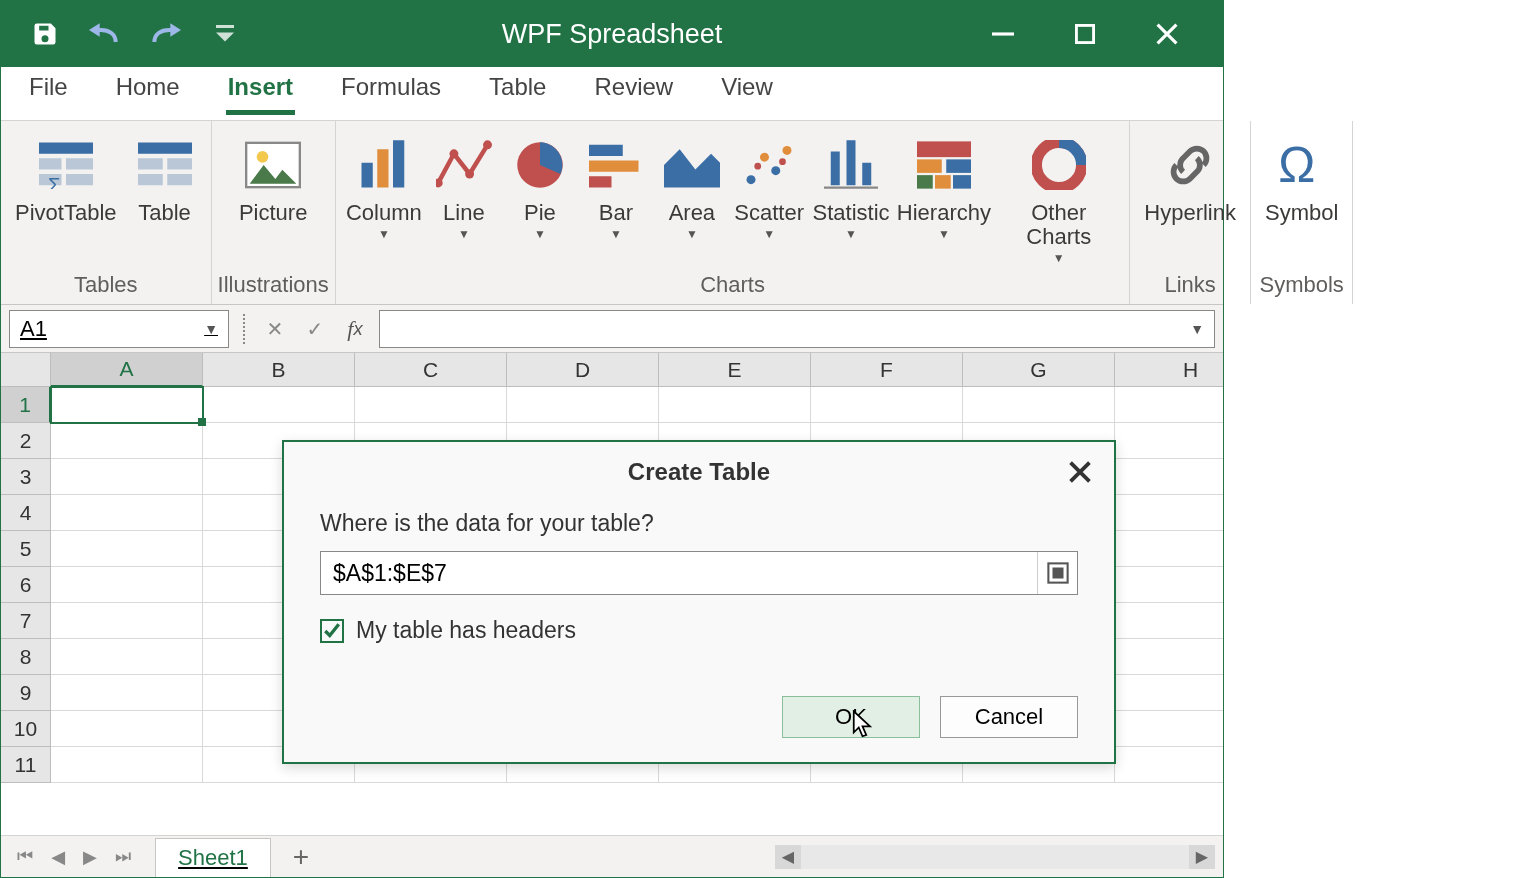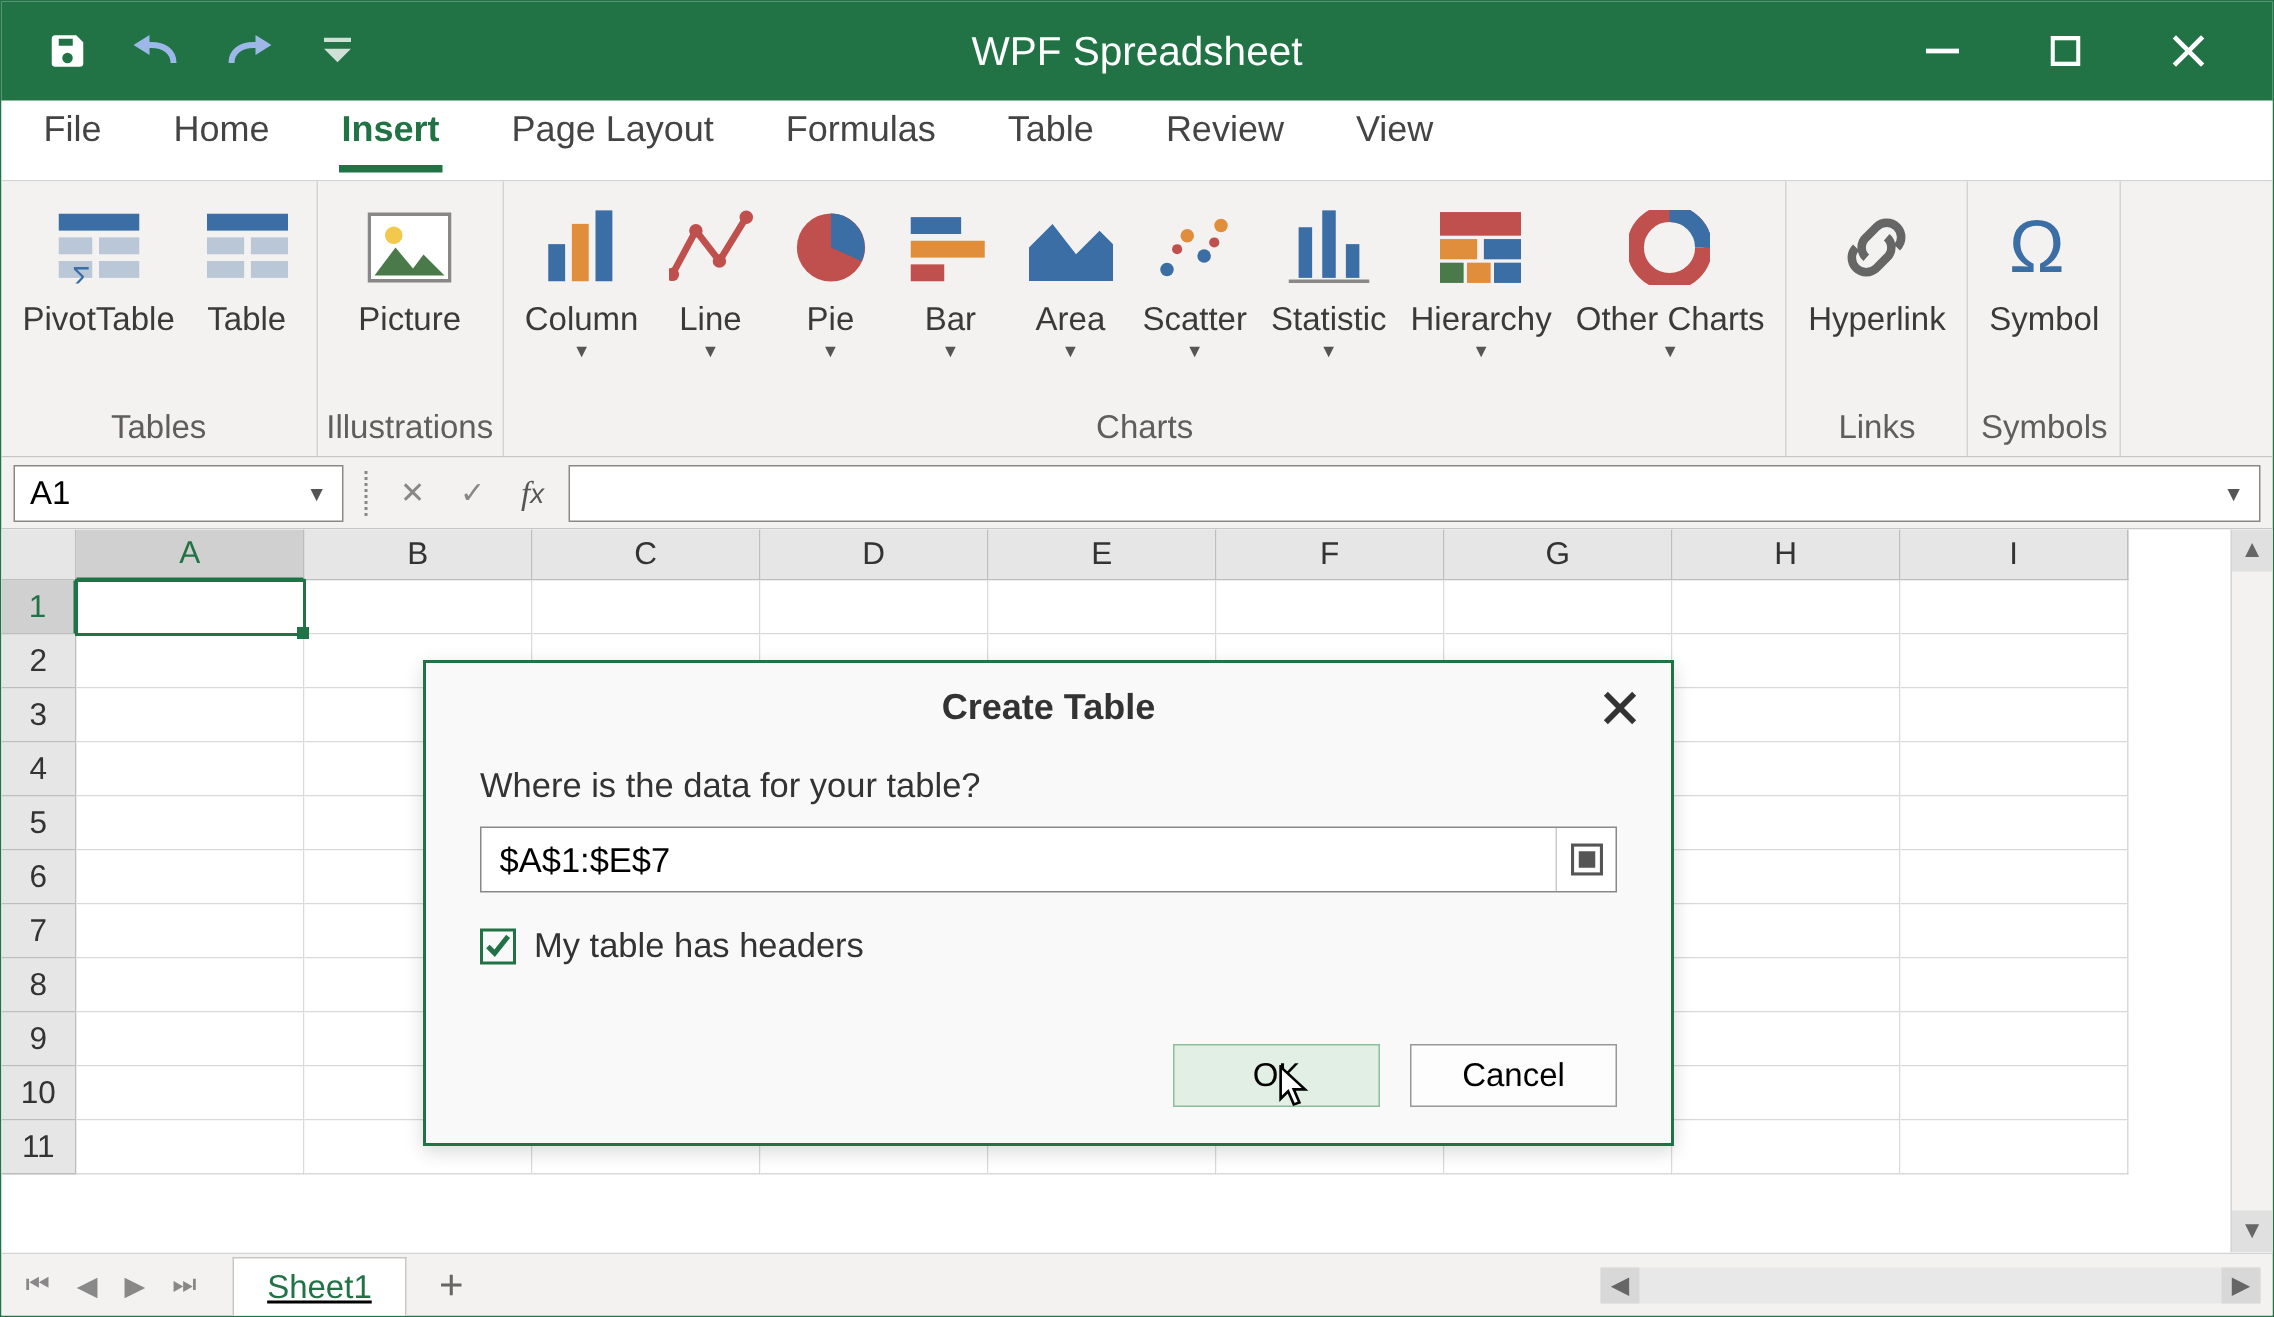--- a/index.html
+++ b/index.html
@@ -1,17 +1,17 @@
 <!DOCTYPE html>
 <html><head>
 <meta charset="utf-8">
 <style>
   * { box-sizing: border-box; margin: 0; padding: 0; font-family: "Segoe UI", Arial, sans-serif; }
   html, body { width: 1516px; height: 878px; overflow: hidden; background: #fff; }
-  .app { width: 1516px; height: 878px; display: flex; flex-direction: column; border: 1px solid #217346; }
+  .app { width: 1224px; height: 878px; display: flex; flex-direction: column; border: 1px solid #217346; }
   
   
   .titlebar { height: 66px; background: #217346; display: flex; align-items: center; color: #fff; position: relative; }
   .qat { display: flex; align-items: center; gap: 28px; padding-left: 28px; }
   .qat-icon { width: 32px; height: 32px; display: flex; align-items: center; justify-content: center; cursor: pointer; }
   .title { position: absolute; left: 50%; transform: translateX(-50%); font-size: 27px; font-weight: 400; }
   .win-controls { margin-left: auto; display: flex; gap: 50px; padding-right: 40px; }
   .win-btn { width: 32px; height: 32px; display: flex; align-items: center; justify-content: center; cursor: pointer; }
   
   
@@ -25,21 +25,21 @@
   .ribbon-group { display: flex; flex-direction: column; align-items: center; border-right: 1px solid #d4d4d4; padding: 4px 6px 0px 6px; }
   .ribbon-group-buttons { display: flex; flex: 1; align-items: flex-start; }
   .ribbon-btn { display: flex; flex-direction: column; align-items: center; justify-content: flex-start; padding: 6px 8px 0 8px; cursor: pointer; min-width: 76px; }
   .ribbon-btn-icon { width: 64px; height: 64px; display: flex; align-items: center; justify-content: center; margin-bottom: 4px; margin-top:2px;}
   .ribbon-btn-label { font-size: 22px; color: #3b3a39; text-align: center; line-height: 1.1; }
   .ribbon-group-title { font-size: 22px; color: #605e5c; padding: 4px 0 6px 0; text-align: center; }
   .dd-caret { font-size: 12px; color: #555; margin-top: 2px; }
   
   
   .formula-bar { height: 48px; background: #f3f2f1; display: flex; align-items: center; border-bottom: 1px solid #c8c6c4; padding: 6px 8px; gap: 8px; }
-  .name-box { width: 220px; height: 38px; background: #fff; border: 1px solid #8a8886; display: flex; align-items: center; padding: 0 10px; font-size: 22px; justify-content: space-between; }
+  .name-box { width: 220px; height: 38px; background: #fff; border: 1px solid #8a8886; display: flex; align-items: center; padding: 0 10px; font-size: 22px; justify-content: space-between; text-decoration: underline; }
   .nb-caret { font-size: 14px; color: #555; }
   .fb-sep { width:2px; height:30px; border-left:2px dotted #888; margin:0 6px;}
   .fb-btn { width: 32px; height: 36px; display: flex; align-items: center; justify-content: center; color: #888; cursor: pointer; font-size:20px;}
   .fb-fx { font-style: italic; font-family: "Times New Roman", serif; font-size: 22px; color: #555;}
   .formula-input { flex: 1; height: 38px; background: #fff; border: 1px solid #8a8886; display:flex; align-items:center; justify-content:flex-end; padding-right:10px;}
   
   
   .grid-area { flex: 1; display: flex; position: relative; overflow: hidden; background:#fff;}
   .grid-inner { flex:1; display:flex; flex-direction:column;}
   .col-headers { display: flex; height: 34px; }
@@ -141,21 +141,20 @@
             <path stroke="#fff" stroke-width="2" d="M1 1l12 12M13 1L1 13"></path>
           </svg>
       </div>
     </div>
   </div>
 
   <div class="ribbon-tabs" id="ribbon-tabs">
       <div class="ribbon-tab">File</div>
       <div class="ribbon-tab">Home</div>
       <div class="ribbon-tab active">Insert</div>
-      <div class="ribbon-tab">Page Layout</div>
       <div class="ribbon-tab">Formulas</div>
       <div class="ribbon-tab">Table</div>
       <div class="ribbon-tab">Review</div>
       <div class="ribbon-tab">View</div>
     </div>
 
   <div class="ribbon" id="ribbon">
       <div class="ribbon-group">
         <div class="ribbon-group-buttons">
           <div class="ribbon-btn">

